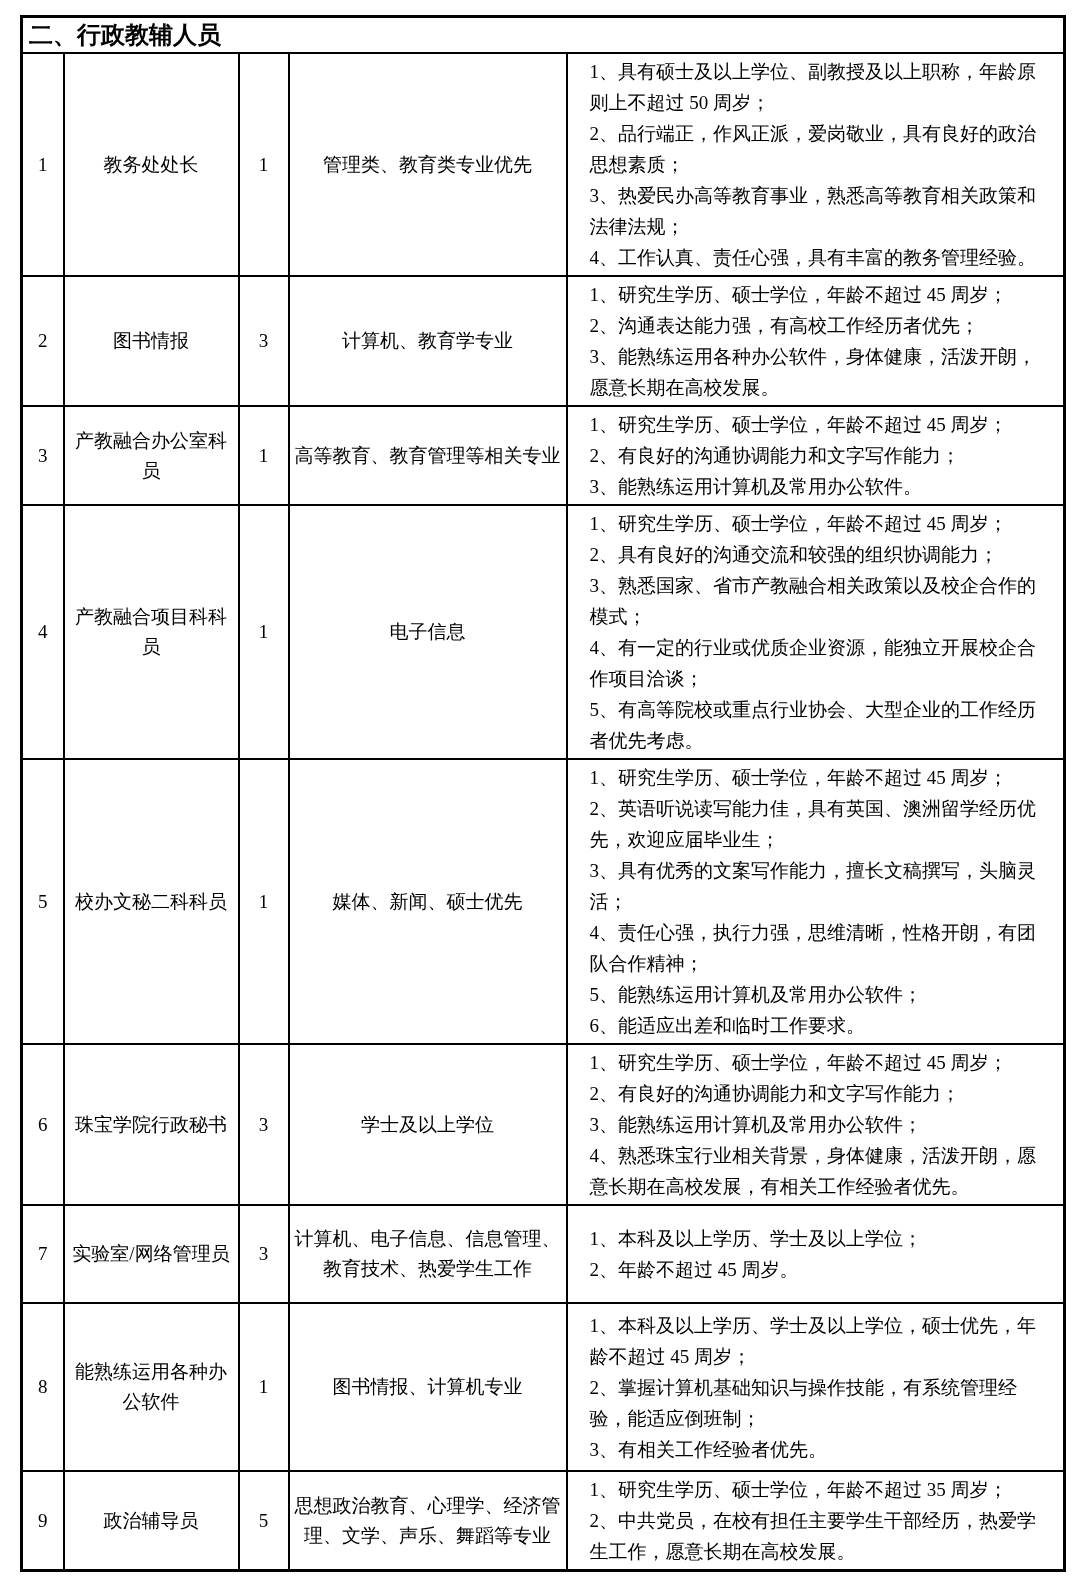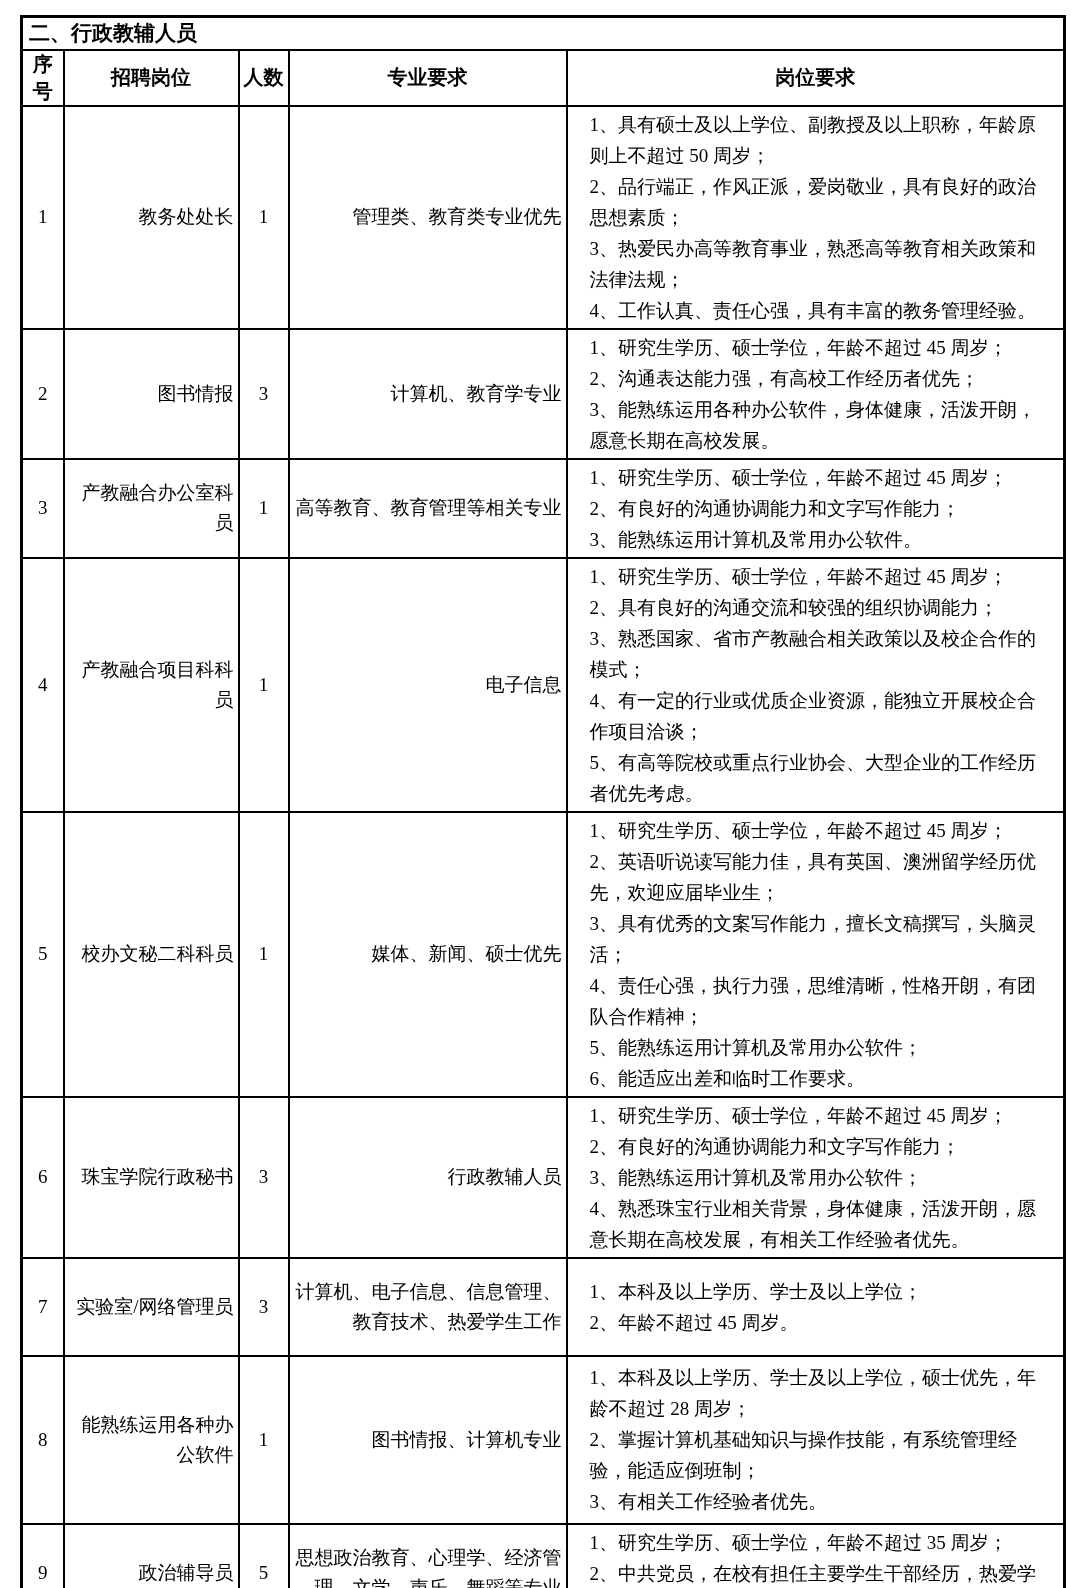--- a/index.html
+++ b/index.html
@@ -21,40 +21,40 @@
     table-layout: fixed;
     border: 3px solid #000000;
   }
   .recruit-table td, .recruit-table th {
     border: 2px solid #000000;
     overflow: hidden;
     box-sizing: border-box;
   }
   tr.section-row td {
     font-weight: bold;
-    font-size: 21px;
+    font-size: 24px;
     text-align: left;
     padding: 1px 6px;
     height: 33px;
   }
   tr.header-row th {
     font-weight: bold;
     font-size: 20px;
     text-align: center;
     height: 37px;
     padding: 0 2px;
   }
   td.c-no, td.c-cnt {
     text-align: center;
     vertical-align: middle;
     font-size: 19px;
     padding: 0 2px;
   }
   td.c-pos, td.c-maj {
-    text-align: right;
+    text-align: center;
     vertical-align: middle;
     font-size: 19px;
     line-height: 30px;
     padding: 11px 4px;
   }
   td.c-req {
     text-align: left;
     vertical-align: middle;
     font-size: 19px;
     line-height: 31px;
@@ -79,27 +79,20 @@
     <colgroup>
       <col style="width:42px">
       <col style="width:175px">
       <col style="width:50px">
       <col style="width:278px">
       <col style="width:498px">
     </colgroup>
     <tbody>
       <tr class="section-row">
         <td colspan="5">二、行政教辅人员</td>
-      </tr>
-      <tr class="header-row">
-        <th>序号</th>
-        <th>招聘岗位</th>
-        <th>人数</th>
-        <th>专业要求</th>
-        <th>岗位要求</th>
       </tr>
 
       <tr class="data-row r1">
         <td class="c-no">1</td>
         <td class="c-pos">教务处处长</td>
         <td class="c-cnt">1</td>
         <td class="c-maj">管理类、教育类专业优先</td>
         <td class="c-req">1、具有硕士及以上学位、副教授及以上职称，年龄原则上不超过 50 周岁；
 2、品行端正，作风正派，爱岗敬业，具有良好的政治思想素质；
 3、热爱民办高等教育事业，熟悉高等教育相关政策和法律法规；
@@ -148,42 +141,42 @@
 3、具有优秀的文案写作能力，擅长文稿撰写，头脑灵活；
 4、责任心强，执行力强，思维清晰，性格开朗，有团队合作精神；
 5、能熟练运用计算机及常用办公软件；
 6、能适应出差和临时工作要求。</td>
       </tr>
 
       <tr class="data-row r6">
         <td class="c-no">6</td>
         <td class="c-pos">珠宝学院行政秘书</td>
         <td class="c-cnt">3</td>
-        <td class="c-maj">行政教辅人员</td>
+        <td class="c-maj">学士及以上学位</td>
         <td class="c-req">1、研究生学历、硕士学位，年龄不超过 45 周岁；
 2、有良好的沟通协调能力和文字写作能力；
 3、能熟练运用计算机及常用办公软件；
 4、熟悉珠宝行业相关背景，身体健康，活泼开朗，愿意长期在高校发展，有相关工作经验者优先。</td>
       </tr>
 
       <tr class="data-row r7">
         <td class="c-no">7</td>
         <td class="c-pos">实验室/网络管理员</td>
         <td class="c-cnt">3</td>
         <td class="c-maj">计算机、电子信息、信息管理、教育技术、热爱学生工作</td>
         <td class="c-req">1、本科及以上学历、学士及以上学位；
 2、年龄不超过 45 周岁。</td>
       </tr>
 
       <tr class="data-row r8">
         <td class="c-no">8</td>
         <td class="c-pos">能熟练运用各种办公软件</td>
         <td class="c-cnt">1</td>
         <td class="c-maj">图书情报、计算机专业</td>
-        <td class="c-req">1、本科及以上学历、学士及以上学位，硕士优先，年龄不超过 28 周岁；
+        <td class="c-req">1、本科及以上学历、学士及以上学位，硕士优先，年龄不超过 45 周岁；
 2、掌握计算机基础知识与操作技能，有系统管理经验，能适应倒班制；
 3、有相关工作经验者优先。</td>
       </tr>
 
       <tr class="data-row r9">
         <td class="c-no">9</td>
         <td class="c-pos">政治辅导员</td>
         <td class="c-cnt">5</td>
         <td class="c-maj">思想政治教育、心理学、经济管理、文学、声乐、舞蹈等专业</td>
         <td class="c-req">1、研究生学历、硕士学位，年龄不超过 35 周岁；

